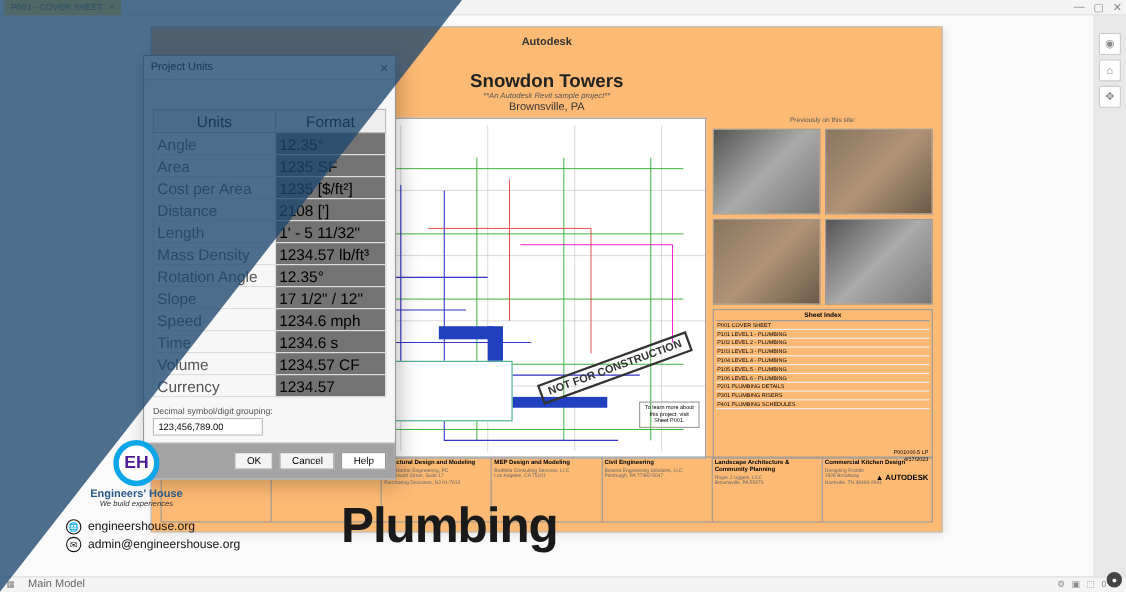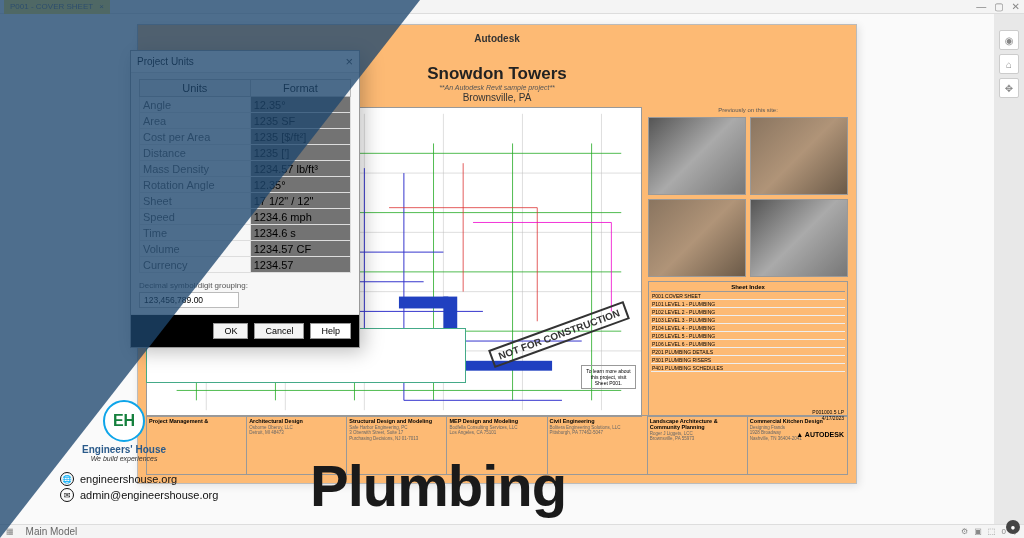--- a/index.html
+++ b/index.html
@@ -54,44 +54,44 @@
 .main-model { font-size: 10px; color: #666; }
 
 
 .dialog { position: absolute; left: 130px; top: 50px; width: 230px; background: #f7f7f7; border: 1px solid #999; box-shadow: 4px 4px 18px rgba(0,0,0,0.25); z-index: 5; font-size: 9px; }
 .dialog-header { background: #fff; padding: 3px 6px; font-size: 10px; display: flex; align-items: center; border-bottom: 1px solid #ddd; }
 .dialog-close { margin-left: auto; font-size: 13px; cursor: pointer; color: #444; }
 .dialog-body { padding: 6px 8px; }
 .dlg-row { display: flex; align-items: center; margin-bottom: 4px; font-size: 9px; }
 .dlg-row label { width: 50px; color: #555; }
 .dlg-row select { flex: 1; font-size: 9px; padding: 1px; background: #fff; border: 1px solid #bbb; }
-.units-table { border: 1px solid #bbb; width: 100%; border-collapse: collapse; font-size: 11px; }
+.units-table { border: 1px solid #bbb; width: 100%; border-collapse: collapse; font-size: 14px; margin-top: 20px; }
 .units-table th { background: #eee; border: 1px solid #bbb; padding: 2px; font-weight: normal; }
 .units-table td { border: 1px solid #ddd; padding: 1.5px 3px; }
 .units-table td:first-child { color: #555; }
 .units-table td:last-child { text-align: left; background: #737373; }
 .dec-label { font-size: 8px; color: #555; margin-top: 8px; }
 .dec-val { border: 1px solid #bbb; padding: 2px 4px; background: #fff; font-size: 8.5px; margin-top: 2px; width: 100px; }
-.dialog-buttons { display: flex; justify-content: flex-end; gap: 6px; padding: 8px; border-top: 1px solid #ddd; background: #000000; }
+.dialog-buttons { display: flex; justify-content: flex-end; gap: 6px; padding: 8px; border-top: 1px solid #ddd; background: #a3a3a3; }
 .dialog-buttons button { padding: 2px 10px; font-size: 9px; border: 1px solid #999; background: #f4f4f4; cursor: pointer; }
 .dialog-buttons button.help { background: #fff; }
 
 
 .overlay-triangle { position: absolute; top: 0; left: 0; width: 0; height: 0; border-top: 538px solid rgba(30, 70, 110, 0.78); border-right: 420px solid transparent; z-index: 10; }
 
 .logo-block { position: absolute; left: 82px; top: 400px; z-index: 20; text-align: center; }
-.logo-circle { width: 42px; height: 42px; border: 2px solid #0ea5e9; border-radius: 50%; margin: 0 auto; display: flex; align-items: center; justify-content: center; font-weight: bold; color: #15803d; font-size: 16px; background: #fff; }
+.logo-circle { width: 42px; height: 42px; border: 5px solid #0ea5e9; border-radius: 50%; margin: 0 auto; display: flex; align-items: center; justify-content: center; font-weight: bold; color: #4c1d95; font-size: 16px; background: #fff; }
 .logo-name { font-size: 10px; font-weight: bold; color: #2a5a8a; margin-top: 2px; }
 .logo-tag { font-size: 7px; font-style: italic; color: #333; }
 
 .contact-block { position: absolute; left: 60px; top: 472px; z-index: 20; font-size: 11px; color: #111; }
 .contact-row { display: flex; align-items: center; gap: 6px; margin-bottom: 2px; }
 .contact-icon { width: 14px; height: 14px; border: 1.5px solid #111; border-radius: 50%; display: flex; align-items: center; justify-content: center; font-size: 8px; }
 
-.big-title { position: absolute; left: 310px; top: 452px; font-size: 58px; font-weight: 700; color: #1a1a1a; z-index: 8; letter-spacing: -1px; font-family: 'Segoe UI', sans-serif; }
+.big-title { position: absolute; left: 310px; top: 452px; font-size: 45px; font-weight: 700; color: #1a1a1a; z-index: 8; letter-spacing: -1px; font-family: 'Segoe UI', sans-serif; }
 
 .camera-corner { position: absolute; right: 4px; bottom: 4px; width: 14px; height: 14px; border-radius: 50%; background: #444; z-index: 30; display: flex; align-items: center; justify-content: center; color: #fff; font-size: 8px; }
 </style>
 </head>
 <body>
 
 <div class="app-window">
 
   <div class="titlebar">
     <span class="tab-title">
@@ -261,32 +261,36 @@
             <tr>
               <td>Area</td>
               <td>1235 SF</td>
             </tr>
             <tr>
               <td>Cost per Area</td>
               <td>1235 [$/ft²]</td>
             </tr>
             <tr>
               <td>Distance</td>
-              <td>1235 [']</td>
+              <td>2108 [']</td>
+            </tr>
+            <tr>
+              <td>Length</td>
+              <td>1' - 5 11/32"</td>
             </tr>
             <tr>
               <td>Mass Density</td>
               <td>1234.57 lb/ft³</td>
             </tr>
             <tr>
               <td>Rotation Angle</td>
               <td>12.35°</td>
             </tr>
             <tr>
-              <td>Sheet</td>
+              <td>Slope</td>
               <td>17 1/2" / 12"</td>
             </tr>
             <tr>
               <td>Speed</td>
               <td>1234.6 mph</td>
             </tr>
             <tr>
               <td>Time</td>
               <td>1234.6 s</td>
             </tr>

